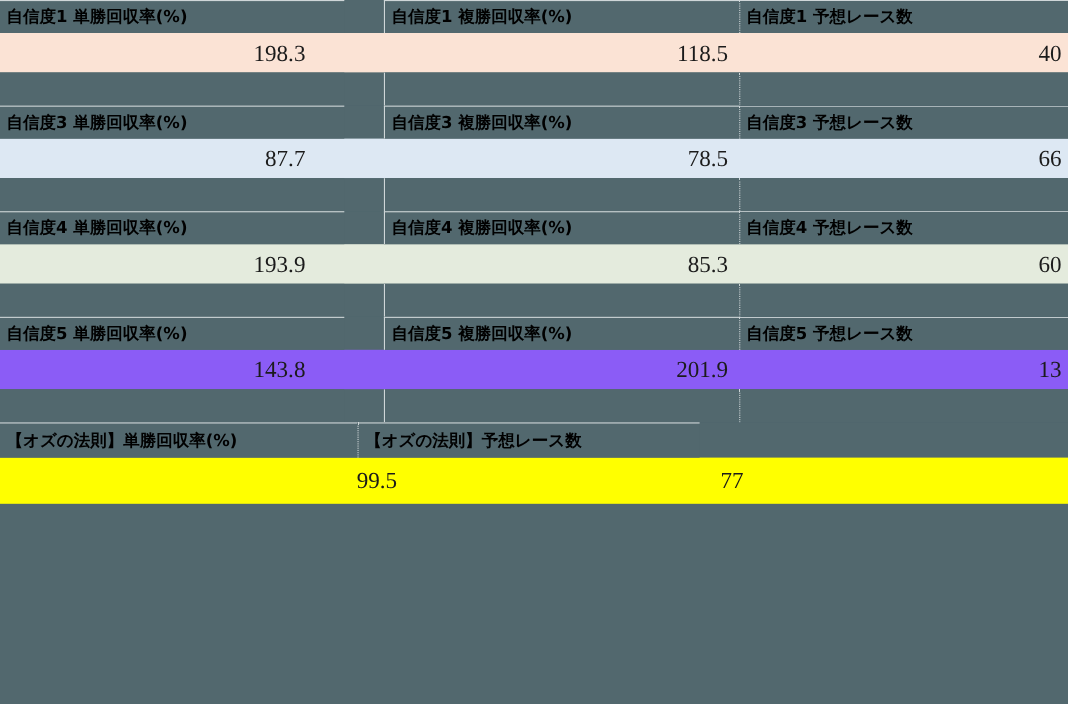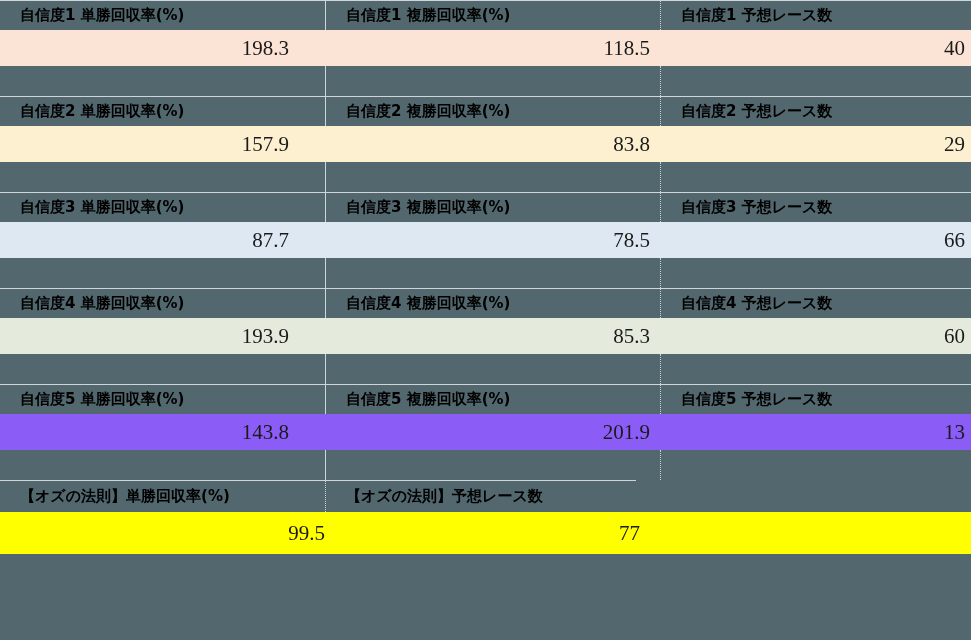--- a/index.html
+++ b/index.html
@@ -33,31 +33,31 @@
   .val-row { height: 36px; }
 
   .cell {
     position: relative;
     display: flex;
     align-items: center;
     overflow: hidden;
     white-space: nowrap;
   }
   .c1 { width: 325px; }
-  .c2 { width: 335px; }
+  .c2 { width: 335px; margin-left: 36px; }
   .c3 { width: 311px; }
 
   
   .hdr-row .cell {
     background: #52686e;
     color: #000000;
     font-family: "DejaVu Sans", "Liberation Sans", sans-serif;
     font-weight: bold;
     font-size: 15px;
-    padding-left: 20px;
+    padding-left: 6px;
     justify-content: flex-start;
     border-top: 1px solid #cfd6d8;
   }
   
   .hdr-row .c2 { border-left: 1px solid #cfd6d8; }
   .hdr-row .c3 { border-left: 1px dotted #cfd6d8; }
 
   
   .val-row .cell {
     justify-content: flex-end;
@@ -92,37 +92,20 @@
     <div class="group">
       <div class="hdr-row">
         <div class="cell c1">自信度1 単勝回収率(%)</div>
         <div class="cell c2">自信度1 複勝回収率(%)</div>
         <div class="cell c3">自信度1 予想レース数</div>
       </div>
       <div class="val-row" style="background: rgb(251, 227, 213);">
         <div class="cell c1">198.3</div>
         <div class="cell c2">118.5</div>
         <div class="cell c3">40</div>
-      </div>
-      <div class="spacer">
-        <div class="cell c1"></div>
-        <div class="cell c2"></div>
-        <div class="cell c3"></div>
-      </div>
-    </div>
-    <div class="group">
-      <div class="hdr-row">
-        <div class="cell c1">自信度2 単勝回収率(%)</div>
-        <div class="cell c2">自信度2 複勝回収率(%)</div>
-        <div class="cell c3">自信度2 予想レース数</div>
-      </div>
-      <div class="val-row" style="background: rgb(252, 240, 208);">
-        <div class="cell c1">157.9</div>
-        <div class="cell c2">83.8</div>
-        <div class="cell c3">29</div>
       </div>
       <div class="spacer">
         <div class="cell c1"></div>
         <div class="cell c2"></div>
         <div class="cell c3"></div>
       </div>
     </div>
     <div class="group">
       <div class="hdr-row">
         <div class="cell c1">自信度3 単勝回収率(%)</div>

